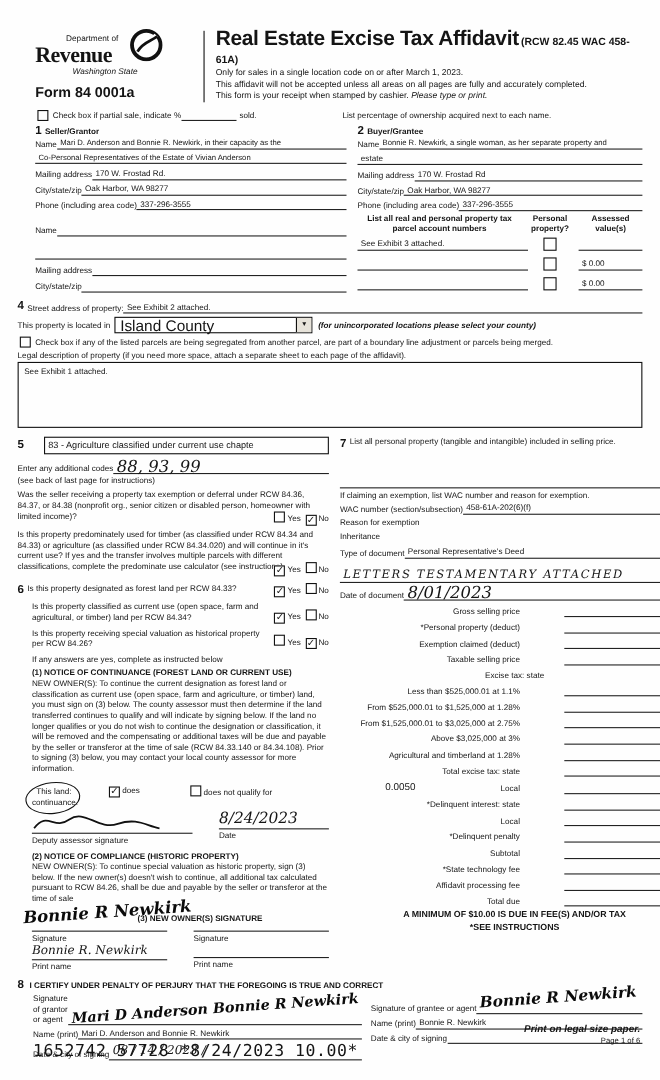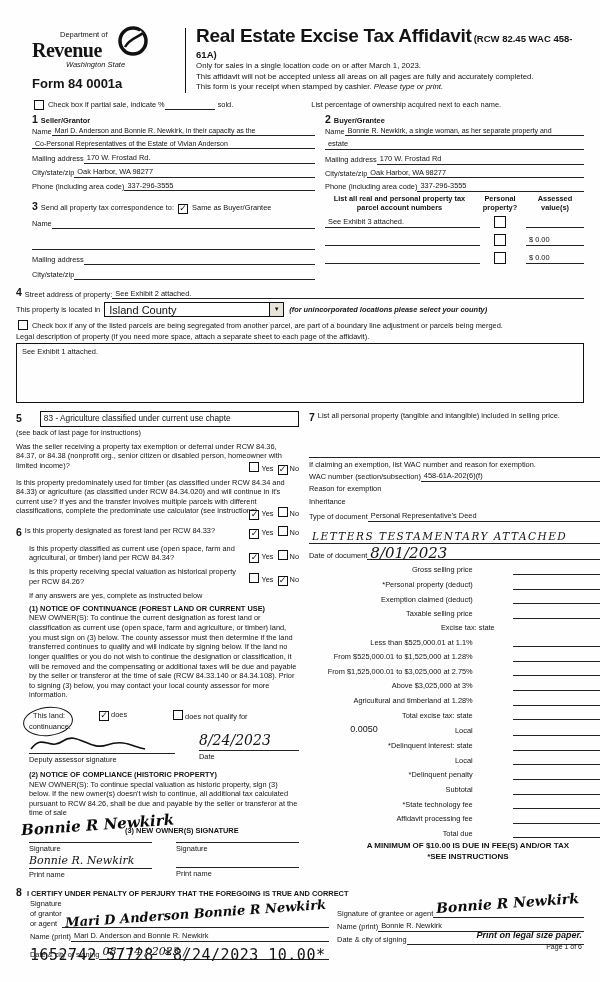--- a/index.html
+++ b/index.html
@@ -34,21 +34,21 @@
   .colL { width:283px; }
   .colR { flex:1; }
   .mrow { display:flex; align-items:flex-end; margin-top:4px;gap:36px; }
   .mlab { flex:1; text-align:right; }
   .mval { width:108px; border-bottom:1px solid #222; text-align:right; margin-left:4px; padding-right:6px; white-space:nowrap; }
   .yn { white-space:nowrap; margin-left:4px; }
   .qrow { display:flex; margin-top:4px; }
   .qtxt { flex:1; }
   hr.thin { border:none; border-top:1px solid #222; margin:2px 0; }
   .dropdown { display:inline-flex; border:1.4px solid #111; height:13px; align-items:center; background:#fff; vertical-align:middle; }
-  .dd-text { padding:0 4px; font-size:11px; white-space:nowrap; overflow:hidden; }
+  .dd-text { padding:0 4px; font-size:14px; white-space:nowrap; overflow:hidden; }
   .dd-btn { width:13px; height:13px; border-left:1.4px solid #111; background:#e7e3da; display:flex; align-items:center; justify-content:center; font-size:6px; }
   .legalbox { border:1.6px solid #111; height:52px; padding:3px 5px; margin-top:1px; }
   .codebox { display:inline-block; border:1.4px solid #111; width:252px; height:12px; overflow:hidden; white-space:nowrap; padding:1px 3px; font-size:8.3px; }
   .circled { position:relative; display:inline-block; padding:1px 4px; }
   .circled:after { content:""; position:absolute; left:-6px; top:-3px; right:-4px; bottom:-14px; border:1.6px solid #111; border-radius:50%; transform:rotate(-6deg); }
   .stamp { position:absolute; left:30px; top:946px; font-family:"DejaVu Sans Mono", monospace; font-size:15px; letter-spacing:0.5px; }
   .pglabel { position:absolute; right:18px; top:930px; text-align:right; }
   .sig-script { font-size:15px; color:#0b0b0b; }
   svg.scribble { display:block; }
 </style>
@@ -134,23 +134,20 @@
           </div>
         <div class="row" style="margin-top:3px;">
             <span>Phone (including area code)</span>
             <span class="fl">337-296-3555</span>
           </div>
       </div>
     </div>
 
     <div class="cols" style="margin-left:16px; margin-top:8px;">
       <div class="colL">
-        <div><span class="secno">3</span><span>Send all property tax correspondence to:</span>
-          <span class="cb">✓</span>
-          <span>Same as Buyer/Grantee</span></div>
         <div class="row" style="margin-top:5px;">
             <span>Name</span>
             <span class="fl"></span>
           </div>
         <div class="row" style="margin-top:11px;">
             <span class="fl"></span>
           </div>
         <div class="row" style="margin-top:5px;">
             <span>Mailing address</span>
             <span class="fl"></span>
@@ -205,20 +202,24 @@
       <div style="margin-top:2px;">Legal description of property (if you need more space, attach a separate sheet to each page of the affidavit).</div>
       <div class="legalbox"><span>See Exhibit 1 attached.</span></div>
     </div>
 
     <div class="cols" style="margin-top:8px;">
 
       <div class="colL">
         <div class="row" style="align-items:center;">
           <span class="secno" style="margin-right:18px;">5</span>
           <span class="codebox">83 - Agriculture classified under current use chapte</span>
+        </div>
+        <div class="row" style="margin-top:6px;">
+          <span>Enter any additional codes</span>
+          <span class="fl"><span class="hand" style="font-size:15px; line-height:0.5; position:relative; top:2px;">88, 93, 99</span></span>
         </div>
         <div style="margin-top:1px;">(see back of last page for instructions)</div>
 
         <div class="qrow">
           <span class="qtxt">Was the seller receiving a property tax exemption or deferral under RCW 84.36, 84.37, or 84.38 (nonprofit org., senior citizen or disabled person, homeowner with limited income)?</span>
         </div>
         <div style="text-align:right; margin-top:-9px;">
           <span class="yn"><span class="cb"></span><span>Yes</span>
           <span class="cb">✓</span><span>No</span></span>
         </div>

